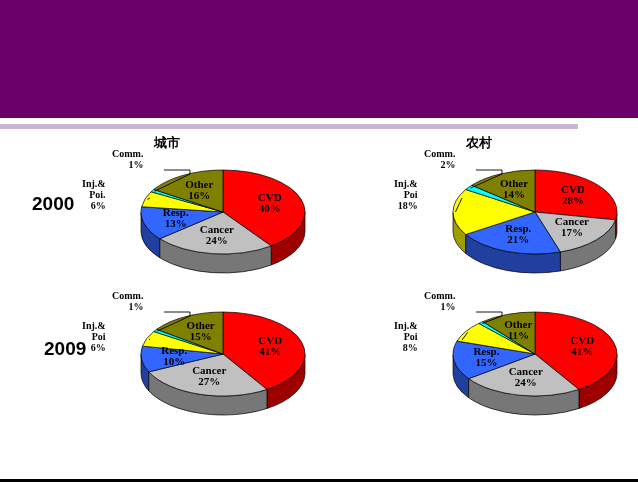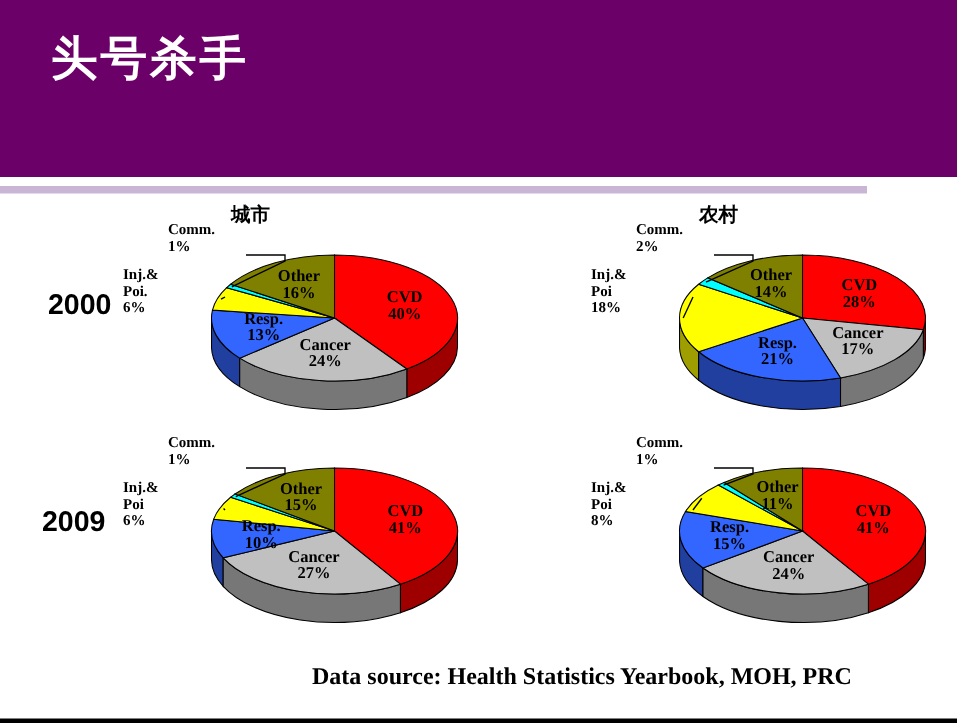--- a/index.html
+++ b/index.html
@@ -47,49 +47,48 @@
   .col-head.rural{left:466px;top:134px;}
 
   
   .row-label{
     position:absolute;
     font-family:"Liberation Sans", sans-serif;
     font-size:19px;font-weight:bold;color:#000000;
     white-space:nowrap;
   }
   .row-label.y2000{left:32px;top:193px;text-align:center;}
-  .row-label.y2009{left:28px;top:338px;}
+  .row-label.y2009{left:44px;top:338px;}
 
   
   .pie-wrap{position:absolute;}
   .pie-wrap svg{display:block;}
 
   
   .callout{
     position:absolute;
     font-family:"Liberation Serif", serif;
     font-size:10px;font-weight:bold;color:#000000;
-    line-height:11px;text-align:left;white-space:nowrap;
+    line-height:11px;text-align:right;white-space:nowrap;
   }
 
   
   .source{
     position:absolute;left:208px;top:443px;
     font-family:"Liberation Serif", serif;
     font-size:16px;font-weight:bold;color:#000000;
     white-space:nowrap;
   }
 </style>
 </head>
 <body>
 
 <div id="slide">
 
   <div class="title-band">
-    <div class="title-line1">头号杀手</div>
   </div>
   <div class="divider"></div>
 
   <div class="col-head urban">城市</div>
   <div class="col-head rural">农村</div>
 
   <div class="row-label y2000">2000</div>
   <div class="row-label y2009">2009</div>
 
   <div class="pie-wrap" id="pie-urban-2000" style="left:128px;top:160px;">
@@ -235,15 +234,14 @@
           <path d="M 27.8421568055697 30.1704163725557 L 22 38" fill="none" stroke="#000" stroke-width="0.9"></path>
         </g>
         <g>
           <path d="M 42.39925423215671 21.440475023255093 L 62 14 L 62 10 L 36 10" fill="none" stroke="#000" stroke-width="0.9"></path>
         </g>
       </svg>
       <div class="callout" style="left: -46px; top: 18px;">Inj.&amp;<br>Poi<br>8%</div>
       <div class="callout" style="left: -16px; top: -12px;">Comm.<br>1%</div>
     </div>
 
-  <div class="source">Data source: Health Statistics Yearbook, MOH, PRC</div>
 
 </div>
 
 </body></html>

